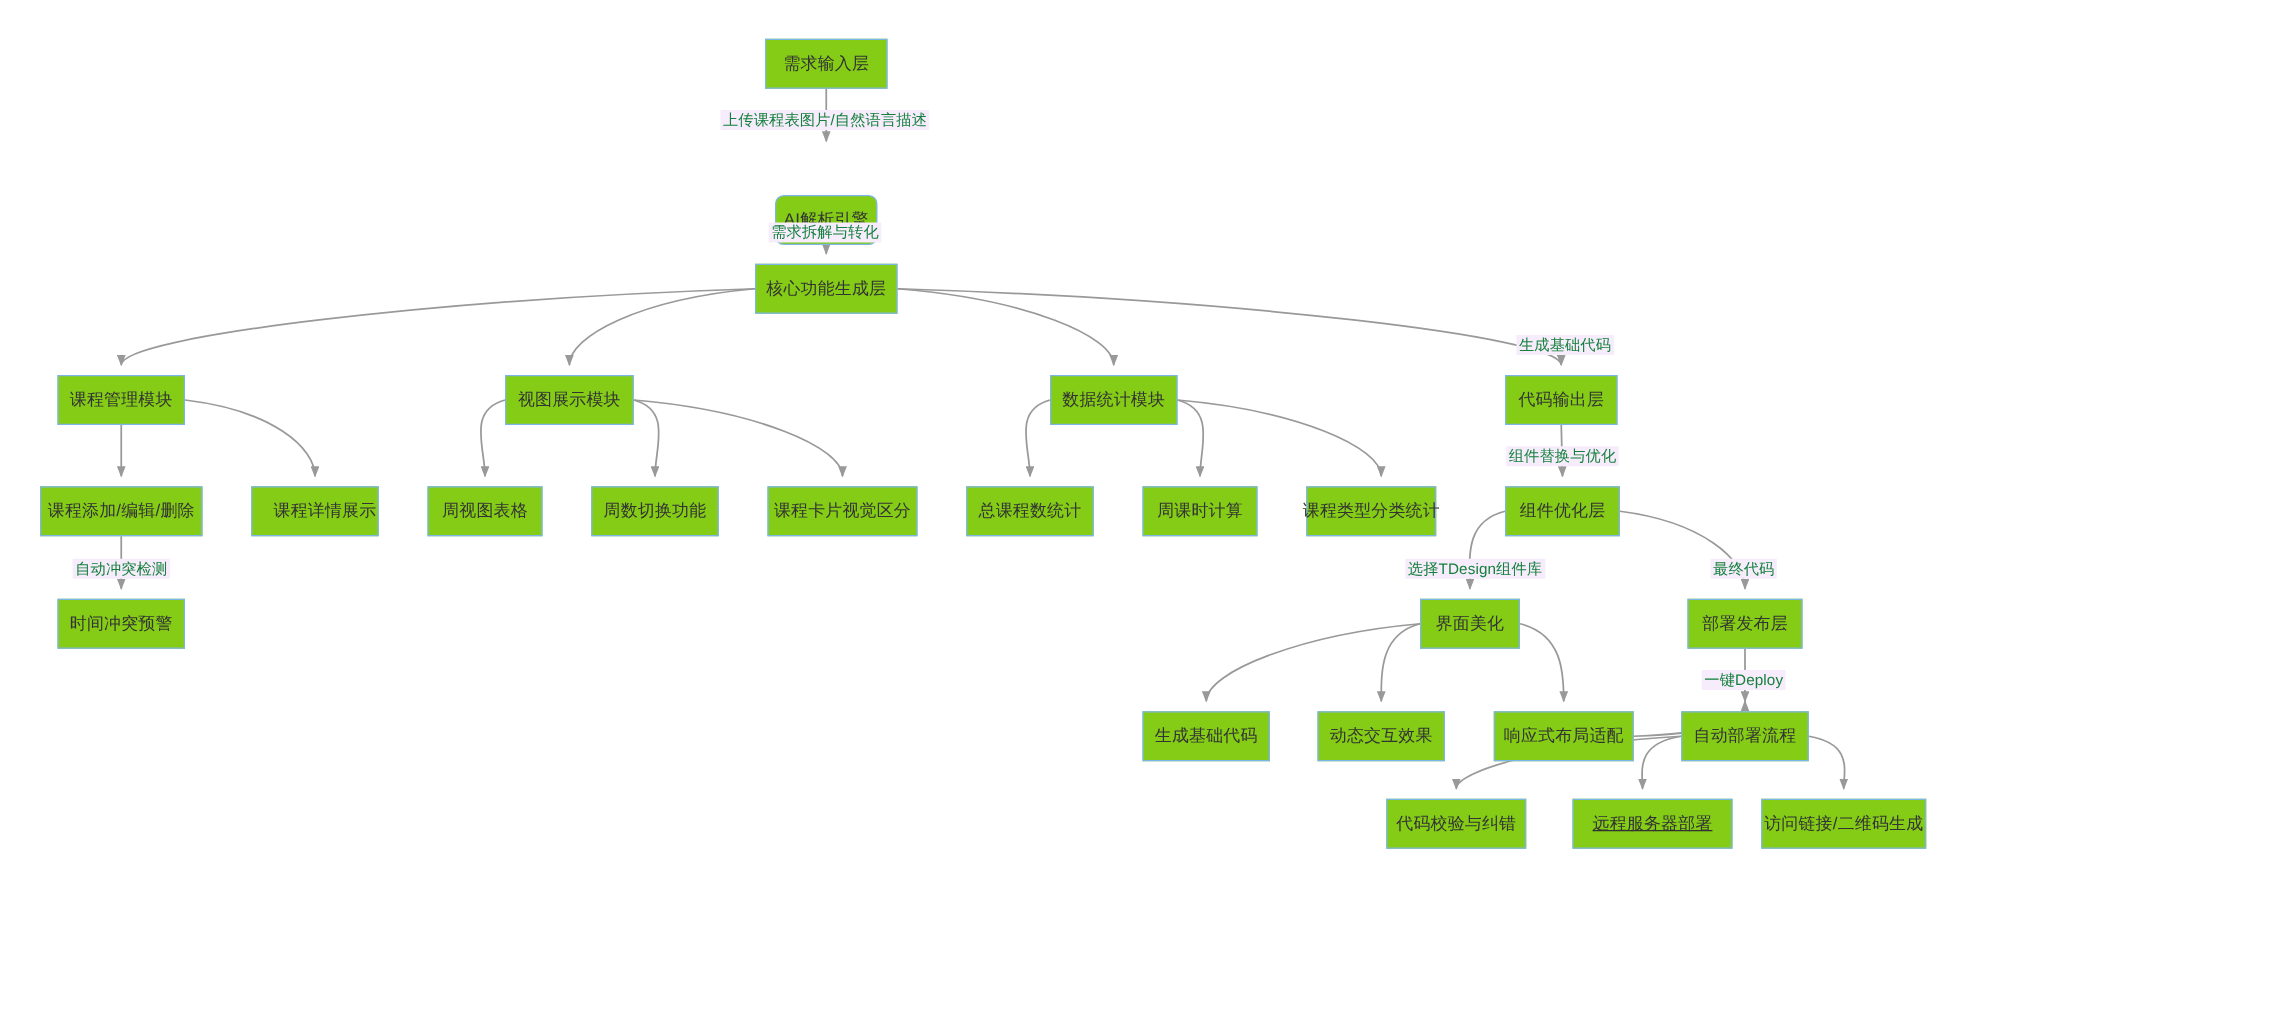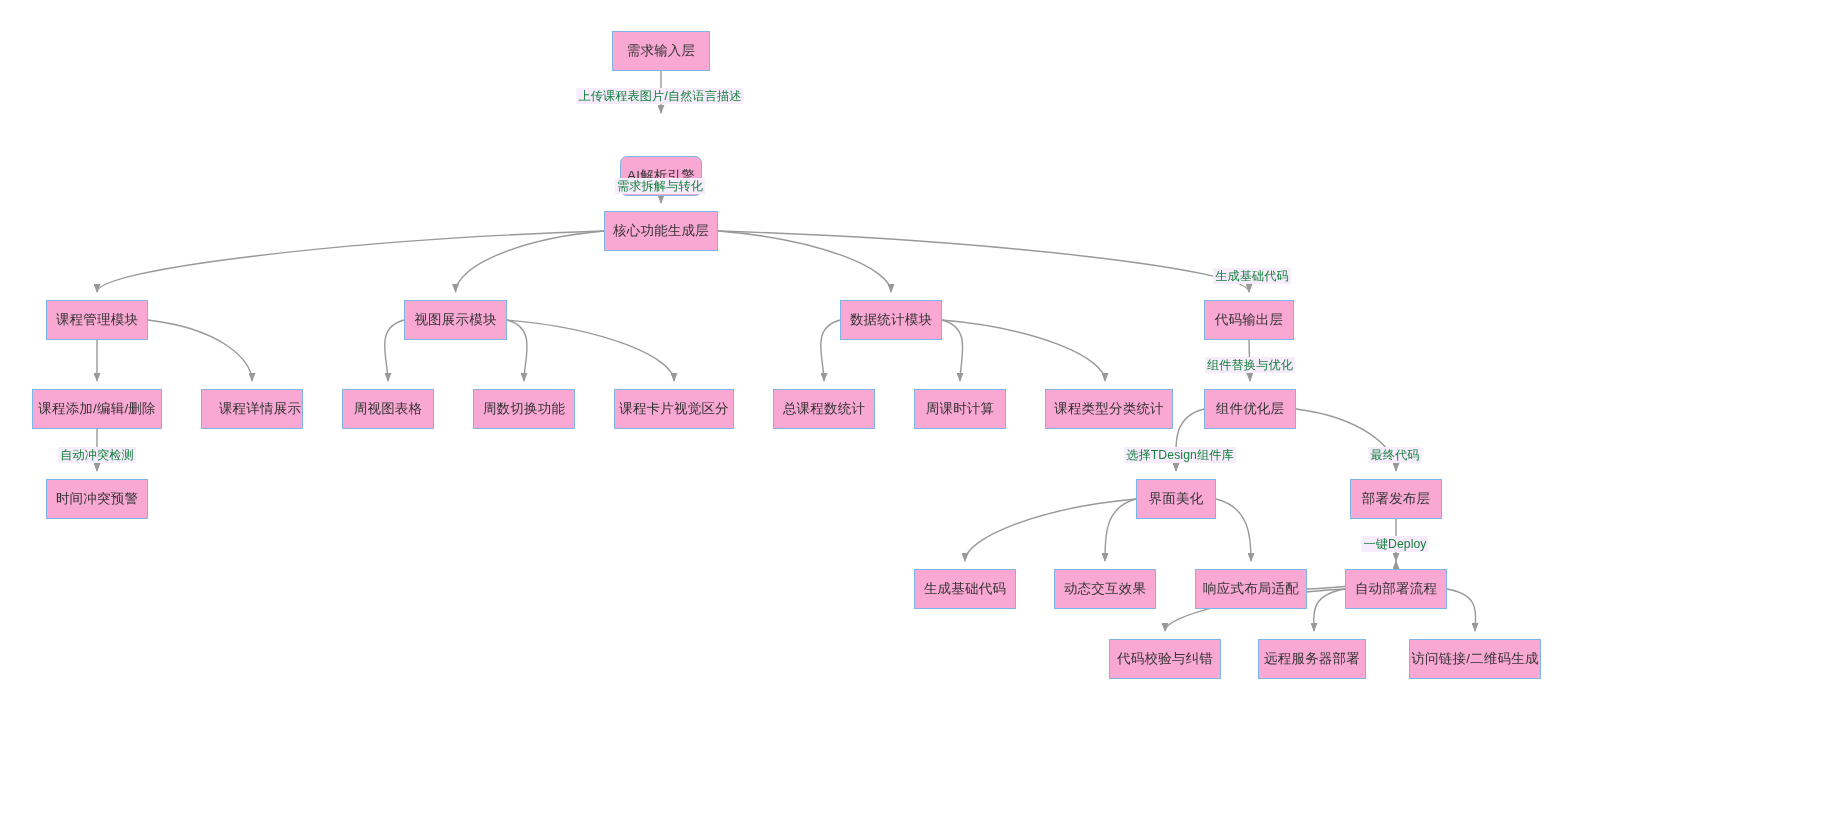--- a/index.html
+++ b/index.html
@@ -28,21 +28,21 @@
     pointer-events: none;
   }
   .edge-path {
     fill: none;
     stroke: #999999;
     stroke-width: 1.4px;
   }
   .node {
     position: absolute;
     box-sizing: border-box;
-    background: #f9a8d4;
+    background: #84cc16;
     border: 1px solid #7cb6e8;
     color: #333333;
     font-size: 13.5px;
     line-height: 1;
     display: flex;
     align-items: center;
     justify-content: center;
     white-space: nowrap;
     border-radius: 0px;
     letter-spacing: 0.2px;
@@ -138,21 +138,21 @@
       </div>
       <div class="node" style="left: 614px; top: 389px; width: 120px; height: 40px;">
         <span>课程卡片视觉区分</span>
       </div>
       <div class="node" style="left: 773px; top: 389px; width: 102px; height: 40px;">
         <span>总课程数统计</span>
       </div>
       <div class="node" style="left: 914px; top: 389px; width: 92px; height: 40px;">
         <span>周课时计算</span>
       </div>
-      <div class="node" style="left: 1045px; top: 389px; width: 128px; height: 40px;">
+      <div class="node" style="left: 1045px; top: 389px; width: 104px; height: 40px;">
         <span>课程类型分类统计</span>
       </div>
       <div class="node" style="left: 1204px; top: 389px; width: 92px; height: 40px;">
         <span>组件优化层</span>
       </div>
       <div class="node" style="left: 46px; top: 479px; width: 102px; height: 40px;">
         <span>时间冲突预警</span>
       </div>
       <div class="node" style="left: 1136px; top: 479px; width: 80px; height: 40px;">
         <span>界面美化</span>
@@ -168,21 +168,21 @@
       </div>
       <div class="node" style="left: 1195px; top: 569px; width: 112px; height: 40px;">
         <span>响应式布局适配</span>
       </div>
       <div class="node" style="left: 1345px; top: 569px; width: 102px; height: 40px;">
         <span>自动部署流程</span>
       </div>
       <div class="node" style="left: 1109px; top: 639px; width: 112px; height: 40px;">
         <span>代码校验与纠错</span>
       </div>
-      <div class="node" style="left: 1258px; top: 639px; width: 108px; height: 40px;">
+      <div class="node" style="left: 1258px; top: 639px; width: 128px; height: 40px; text-decoration: underline;">
         <span>远程服务器部署</span>
       </div>
       <div class="node" style="left: 1409px; top: 639px; width: 132px; height: 40px;">
         <span>访问链接/二维码生成</span>
       </div>
     </div>
   <div id="label-layer">
       <div class="edge-label" style="left: 660px; top: 96px;">上传课程表图片/自然语言描述</div>
       <div class="edge-label" style="left: 660px; top: 186px;">需求拆解与转化</div>
       <div class="edge-label" style="left: 1252px; top: 276px;">生成基础代码</div>

